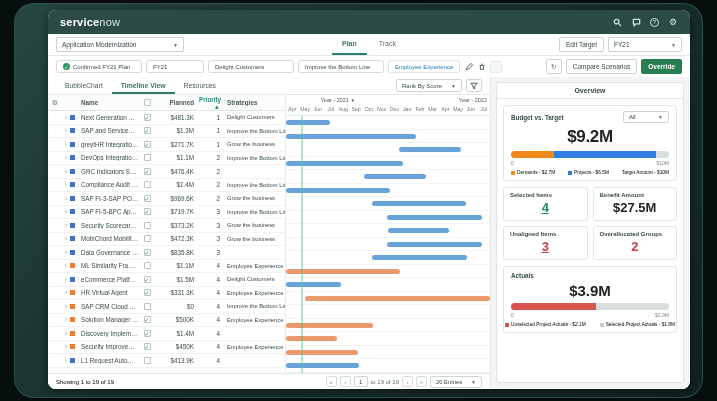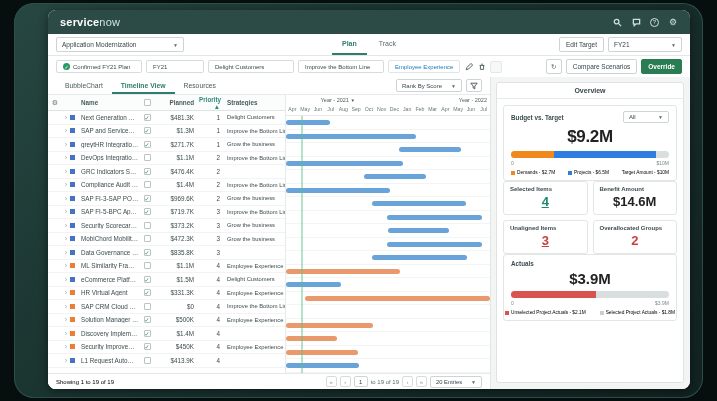--- a/index.html
+++ b/index.html
@@ -125,21 +125,21 @@
     display:flex; align-items:center; justify-content:center; font-size:6px; color:#8a9898; }
   .pg-input { width:14px; height:11px; border:1px solid #cdd5d5; border-radius:2px; font-size:6px;
     text-align:center; color:#36464a; font-family:"Liberation Sans", sans-serif; }
   .entries-select { height:12px; width:52px; font-size:5.8px; }
 
   
   .overview { flex:1; margin:5px 6px 6px 5px; background:#fff; border:1px solid #dfe3e2;
     border-radius:3px; display:flex; flex-direction:column; overflow:hidden; }
   .ov-header { height:16px; flex:none; border-bottom:1px solid #e7eaea; display:flex; align-items:center;
     justify-content:center; font-size:7px; font-weight:bold; color:#36474a; }
-  .ov-body { padding:6px; display:flex; flex-direction:column; gap:0; overflow:hidden; }
+  .ov-body { padding:6px; display:flex; flex-direction:column; gap:6px; overflow:hidden; }
   .card { border:1px solid #e2e6e5; border-radius:3px; padding:5px 7px; background:#fff; }
   .bc-top { display:flex; align-items:center; }
   .bc-title { font-size:6.3px; color:#3c4c4e; font-weight:bold; }
   .bc-select { margin-left:auto; width:46px; height:12px; font-size:6px; }
   .bc-amount { text-align:center; font-size:17px; font-weight:bold; color:#222; margin:4px 0 4px; letter-spacing:-.3px; }
   .stack-bar { height:7px; border-radius:4px; background:#d9dedf; overflow:hidden; display:flex; }
   .seg { height:100%; }
   .scale { display:flex; justify-content:space-between; font-size:5px; color:#7a8887; margin-top:2px; }
   .legend { display:flex; justify-content:space-between; gap:4px; margin-top:4px; font-size:4.8px; color:#56666
 
@@ -641,21 +641,21 @@
               </div>
           </div>
 
           <div class="cards-grid">
               <div class="mini-card">
                 <div class="mc-title">Selected Items</div>
                 <div class="mc-value green-link">4</div>
               </div>
               <div class="mini-card">
                 <div class="mc-title">Benefit Amount</div>
-                <div class="mc-value">$14.6M</div>
+                <div class="mc-value">$27.5M</div>
               </div>
               <div class="mini-card">
                 <div class="mc-title">Unaligned Items</div>
                 <div class="mc-value red-link">3</div>
               </div>
               <div class="mini-card">
                 <div class="mc-title">Overallocated Groups</div>
                 <div class="mc-value red">2</div>
               </div>
             </div>

